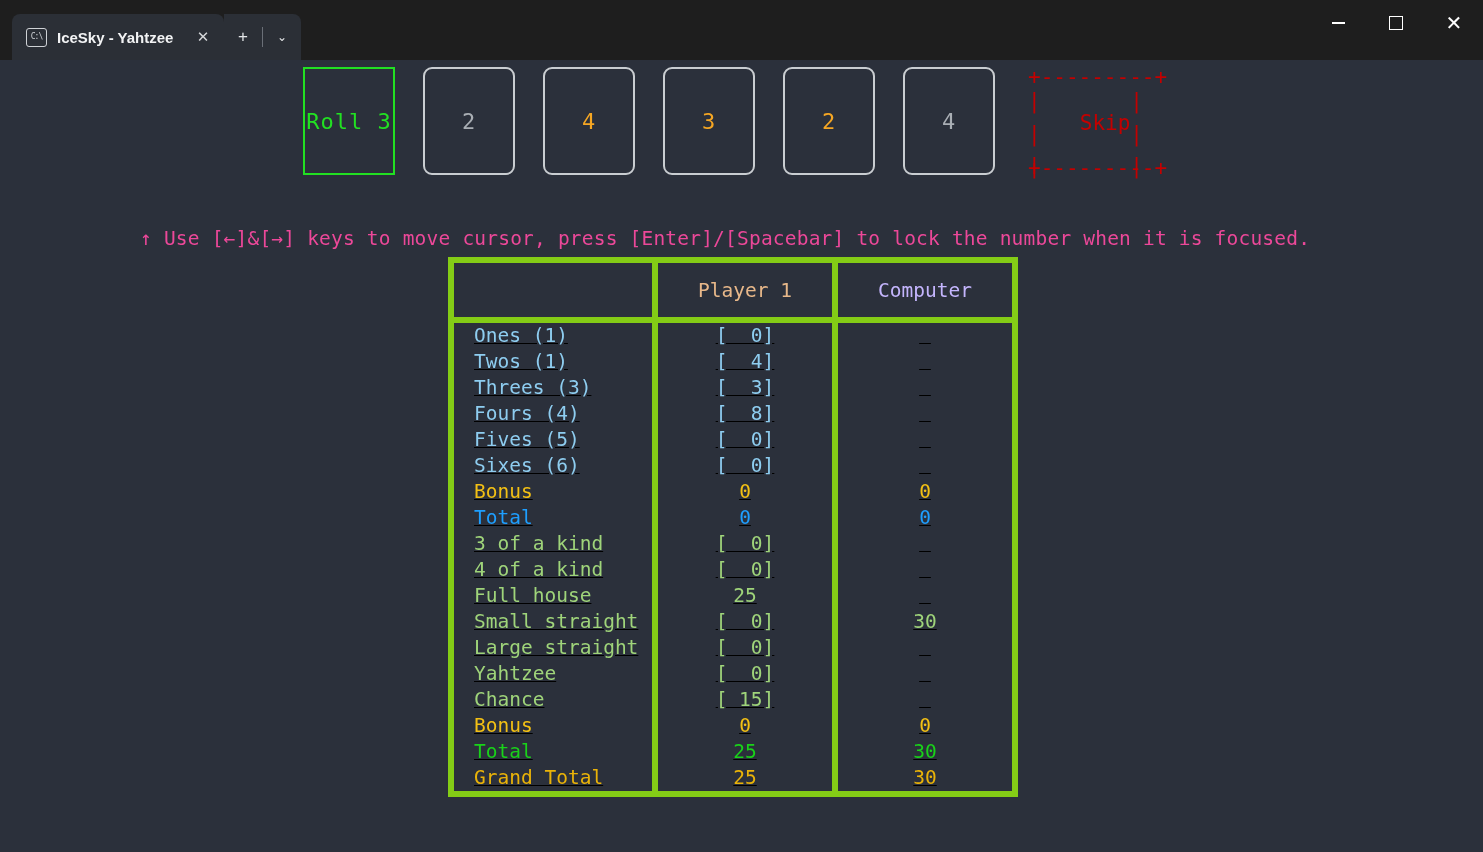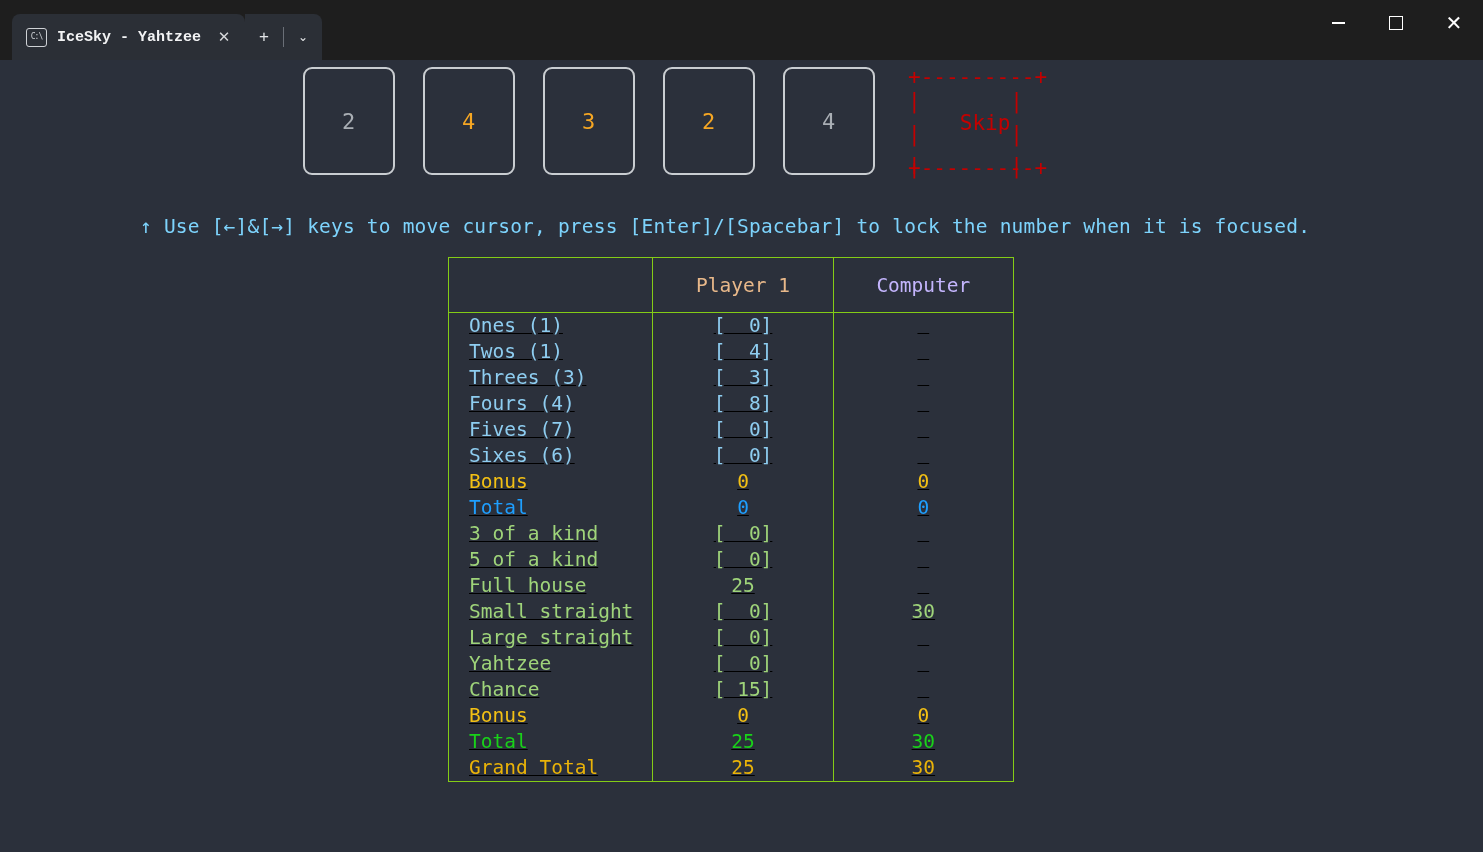--- a/index.html
+++ b/index.html
@@ -49,21 +49,21 @@
     justify-content: center;
     font-family: "DejaVu Sans Mono", monospace;
     font-size: 8px;
     color: #cfd2d6;
     letter-spacing: -1px;
     line-height: 1;
     flex: none;
   }
   .tab-title {
     color: #f2f3f4;
-    font-family: Liberation Mono, monospace;
+    font-family: Liberation Sans, sans-serif;
     font-size: 15px;
     font-weight: 600;
     white-space: nowrap;
   }
   .tab-close {
     margin-left: auto;
     width: 26px; height: 26px;
     color: #d6d8da;
     display: flex;
     align-items: center;
@@ -195,40 +195,40 @@
     display: flex;
     flex-direction: column;
     justify-content: space-between;
     height: 76px;
   }
   .skip-label { flex: 1; text-align: right; }
 
   
   .hint {
     position: absolute;
-    top: 155px;
+    top: 167px;
     left: 140px;
-    color: #7dd3fc;
+    color: #ec4899;
     font-size: 19.5px;
     white-space: pre;
     letter-spacing: 0.2px;
   }
 
   
   .score-table {
     position: absolute;
     top: 197px;
     left: 448px;
     width: 566px;
     border-collapse: collapse;
     table-layout: fixed;
     font-size: 19.5px;
   }
   .score-table td, .score-table th {
-    border: 1px solid #84cc16;
+    border: 6px solid #84cc16;
     padding: 0;
     font-weight: normal;
   }
   .col-label { width: 204px; }
   .col-p1    { width: 180px; }
   .col-cpu   { width: 180px; }
 
   thead th {
     height: 54px;
     vertical-align: middle;
@@ -288,20 +288,23 @@
   <div class="wincontrols">
     <span class="wc wc-min"></span>
     <span class="wc wc-max"></span>
     <span class="wc wc-close">✕</span>
   </div>
 </div>
 
 <div class="term">
 
   <div class="dice-row">
+    <div class="die die-roll">
+      <span>Roll 3</span>
+    </div>
 
     <div class="die die-num unlocked">
       <span>2</span>
     </div>
     <div class="die die-num locked">
       <span>4</span>
     </div>
     <div class="die die-num locked">
       <span>3</span>
     </div>
@@ -346,26 +349,26 @@
         <th class="th-cpu">Computer</th>
       </tr>
     </thead>
     <tbody>
       <tr>
         <td class="body-cell labels" id="col-labels">
             <div class="line c-upper">Ones (1)</div>
             <div class="line c-upper">Twos (1)</div>
             <div class="line c-upper">Threes (3)</div>
             <div class="line c-upper">Fours (4)</div>
-            <div class="line c-upper">Fives (7)</div>
+            <div class="line c-upper">Fives (5)</div>
             <div class="line c-upper">Sixes (6)</div>
             <div class="line c-bonus">Bonus</div>
             <div class="line c-total-u">Total</div>
             <div class="line c-lower">3 of a kind</div>
-            <div class="line c-lower">5 of a kind</div>
+            <div class="line c-lower">4 of a kind</div>
             <div class="line c-lower">Full house</div>
             <div class="line c-lower">Small straight</div>
             <div class="line c-lower">Large straight</div>
             <div class="line c-lower">Yahtzee</div>
             <div class="line c-lower">Chance</div>
             <div class="line c-bonus">Bonus</div>
             <div class="line c-total-l">Total</div>
             <div class="line c-grand">Grand Total</div>
           </td>
         <td class="body-cell vals" id="col-p1">

